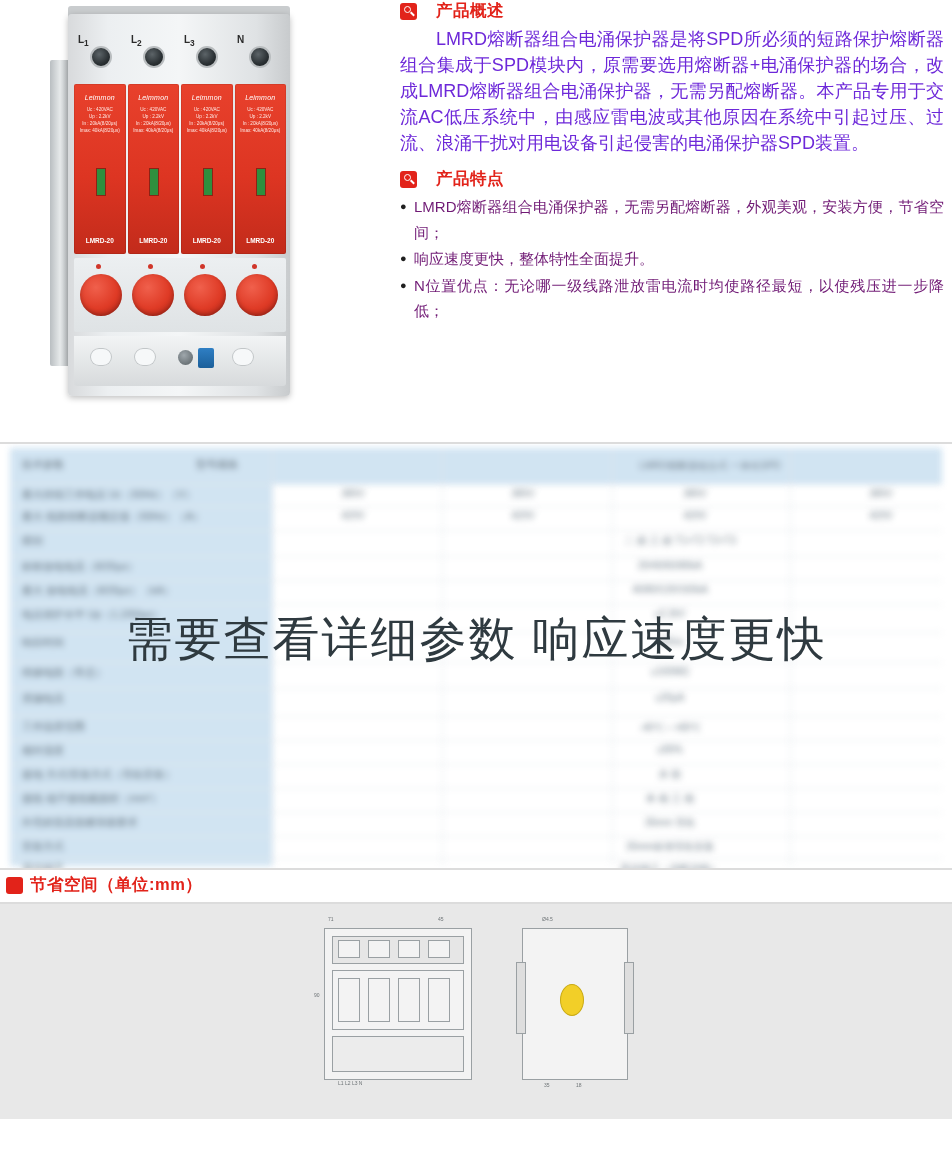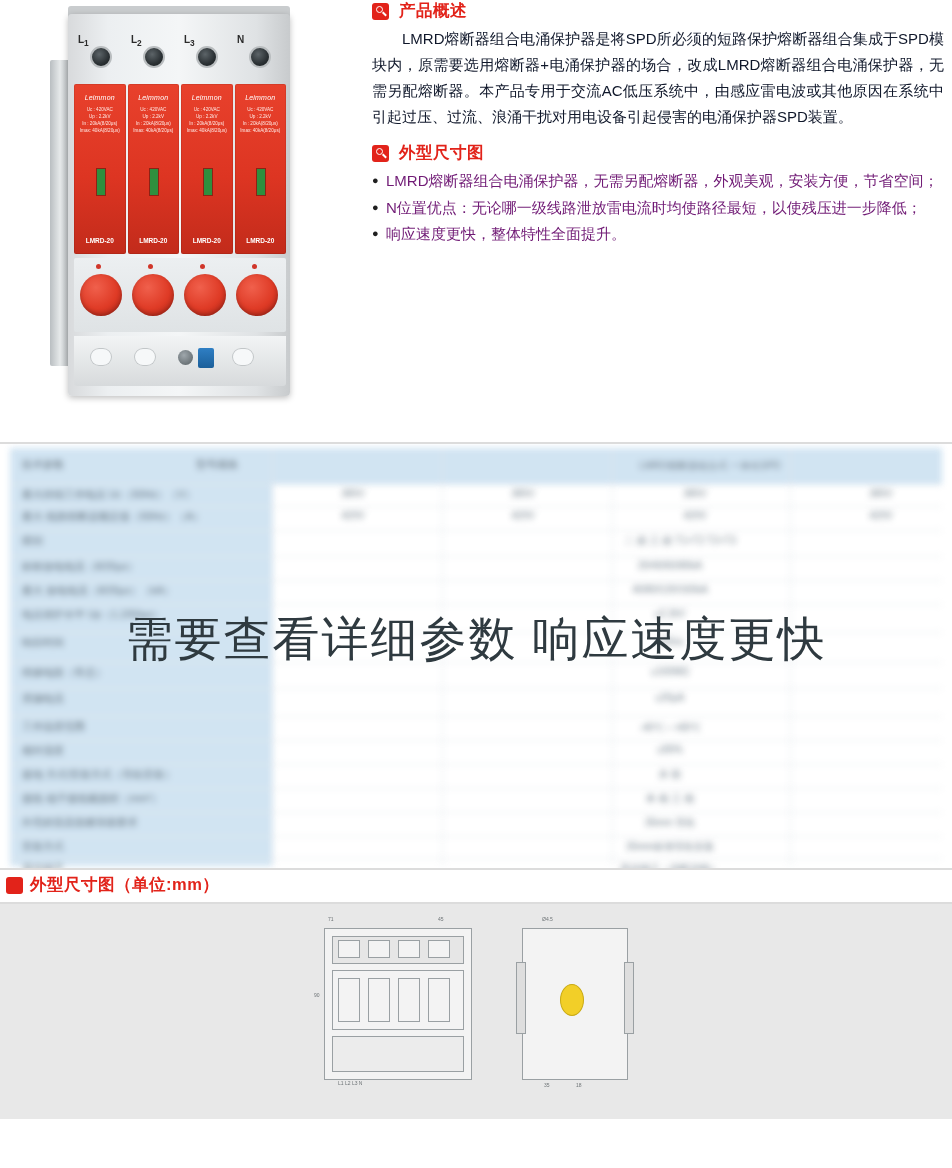--- a/index.html
+++ b/index.html
@@ -26,20 +26,21 @@
     display: flex;
     width: 952px;
     height: 442px;
     box-sizing: border-box;
   }
   .product-photo {
     width: 372px;
     height: 442px;
     position: relative;
     flex: 0 0 372px;
+    padding-left: 28px;
   }
   .photo-inner {
     position: absolute;
     left: 28px;
     top: 0px;
     width: 300px;
     height: 420px;
   }
 
   
@@ -194,21 +195,21 @@
 
   
   .top-text {
     flex: 1 1 auto;
     padding: 0 8px 0 0;
     box-sizing: border-box;
   }
   .sec-head {
     display: flex;
     align-items: center;
-    gap: 10px;
+    gap: 19px;
     margin: 0 0 4px 0;
   }
   .sec-head .ico {
     width: 17px; height: 17px;
     background: #e2231a;
     border-radius: 3px;
     position: relative;
     flex: 0 0 17px;
   }
   .sec-head .ico::before {
@@ -228,26 +229,26 @@
     background: #ffffff;
     transform: rotate(45deg);
   }
   .sec-head .txt {
     color: #e2231a;
     font-size: 16.5px;
     font-weight: bold;
     letter-spacing: .5px;
   }
   .para {
-    font-size: 15px;
+    font-size: 18px;
     line-height: 26px;
     text-indent: 2em;
     margin: 2px 0 12px 0;
     text-align: justify;
-    color: #0f172a;
+    color: #6d28d9;
   }
   .bullets {
     margin: 4px 0 0 0;
     padding: 0;
     list-style: none;
   }
   .bullets li {
     font-size: 15px;
     line-height: 25.5px;
     margin-bottom: 1px;
@@ -464,26 +465,26 @@
 
     <div class="top-text">
       <div class="sec-head">
         <span class="ico"></span>
         <span class="txt">产品概述</span>
       </div>
       <p class="para">LMRD熔断器组合电涌保护器是将SPD所必须的短路保护熔断器组合集成于SPD模块内，原需要选用熔断器+电涌保护器的场合，改成LMRD熔断器组合电涌保护器，无需另配熔断器。本产品专用于交流AC低压系统中，由感应雷电波或其他原因在系统中引起过压、过流、浪涌干扰对用电设备引起侵害的电涌保护器SPD装置。</p>
 
       <div class="sec-head">
         <span class="ico"></span>
-        <span class="txt">外型尺寸图</span>
+        <span class="txt">产品特点</span>
       </div>
       <ul class="bullets">
         <li>LMRD熔断器组合电涌保护器，无需另配熔断器，外观美观，安装方便，节省空间；</li>
+        <li>响应速度更快，整体特性全面提升。</li>
         <li>N位置优点：无论哪一级线路泄放雷电流时均使路径最短，以使残压进一步降低；</li>
-        <li>响应速度更快，整体特性全面提升。</li>
       </ul>
     </div>
   </div>
 
 
   <div class="params">
     <div class="tbl">
       <div class="leftcol"></div>
       <div class="headrow"></div>
 
@@ -565,21 +566,21 @@
       <span class="prow" style="top:344px;"></span>
       <span class="prow" style="top:368px;"></span>
       <span class="prow" style="top:392px;"></span>
       <span class="prow" style="top:414px;"></span>
     </div>
     <div class="watermark">需要查看详细参数 响应速度更快</div>
   </div>
 
   <div class="bar">
     <span class="ico" style="width:17px;height:17px;background:#e2231a;border-radius:3px;position:relative;display:inline-block;"></span>
-    <span class="txt">外型尺寸图（单位:mm）</span>
+    <span class="txt">节省空间（单位:mm）</span>
   </div>
 
   <div class="dims">
     <div class="dwg dwg-left">
       <span class="tiny" style="left:10px; top:-6px;">71</span>
       <span class="tiny" style="left:120px; top:-6px;">45</span>
       <div class="dwg-box" style="left:6px; top:6px; width:146px; height:150px;"></div>
       <div class="dwg-box" style="left:14px; top:14px; width:130px; height:26px; background:#e6e6e6;"></div>
       <div class="dwg-box" style="left:20px; top:18px; width:20px; height:16px;"></div>
       <div class="dwg-box" style="left:50px; top:18px; width:20px; height:16px;"></div>

